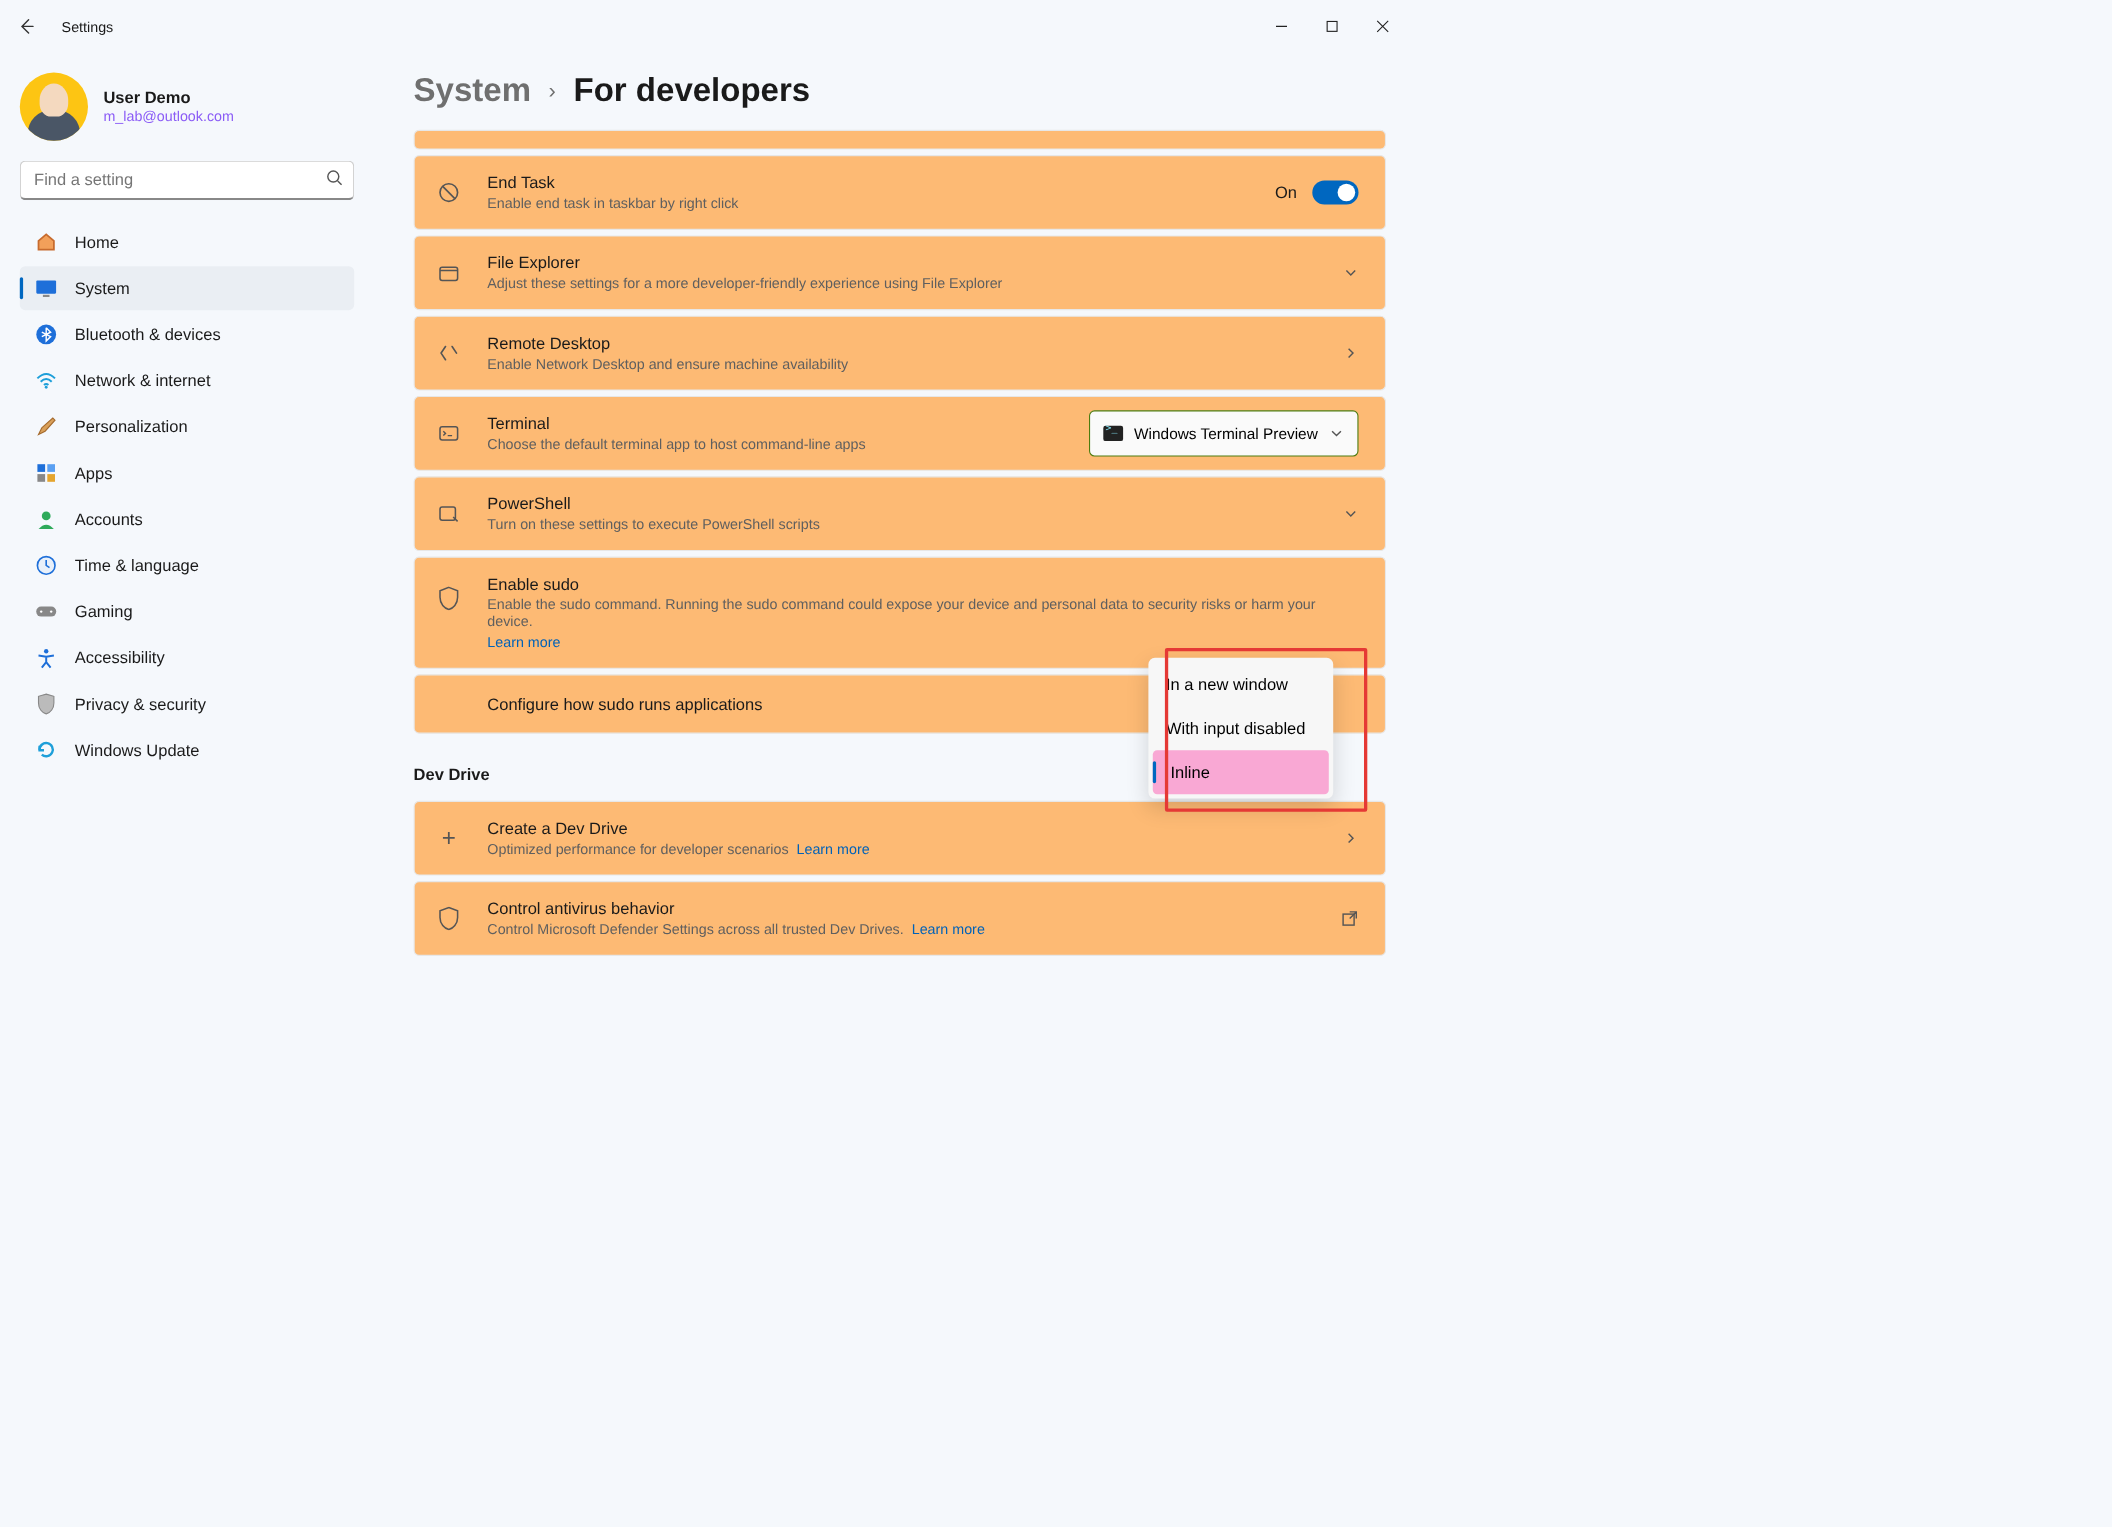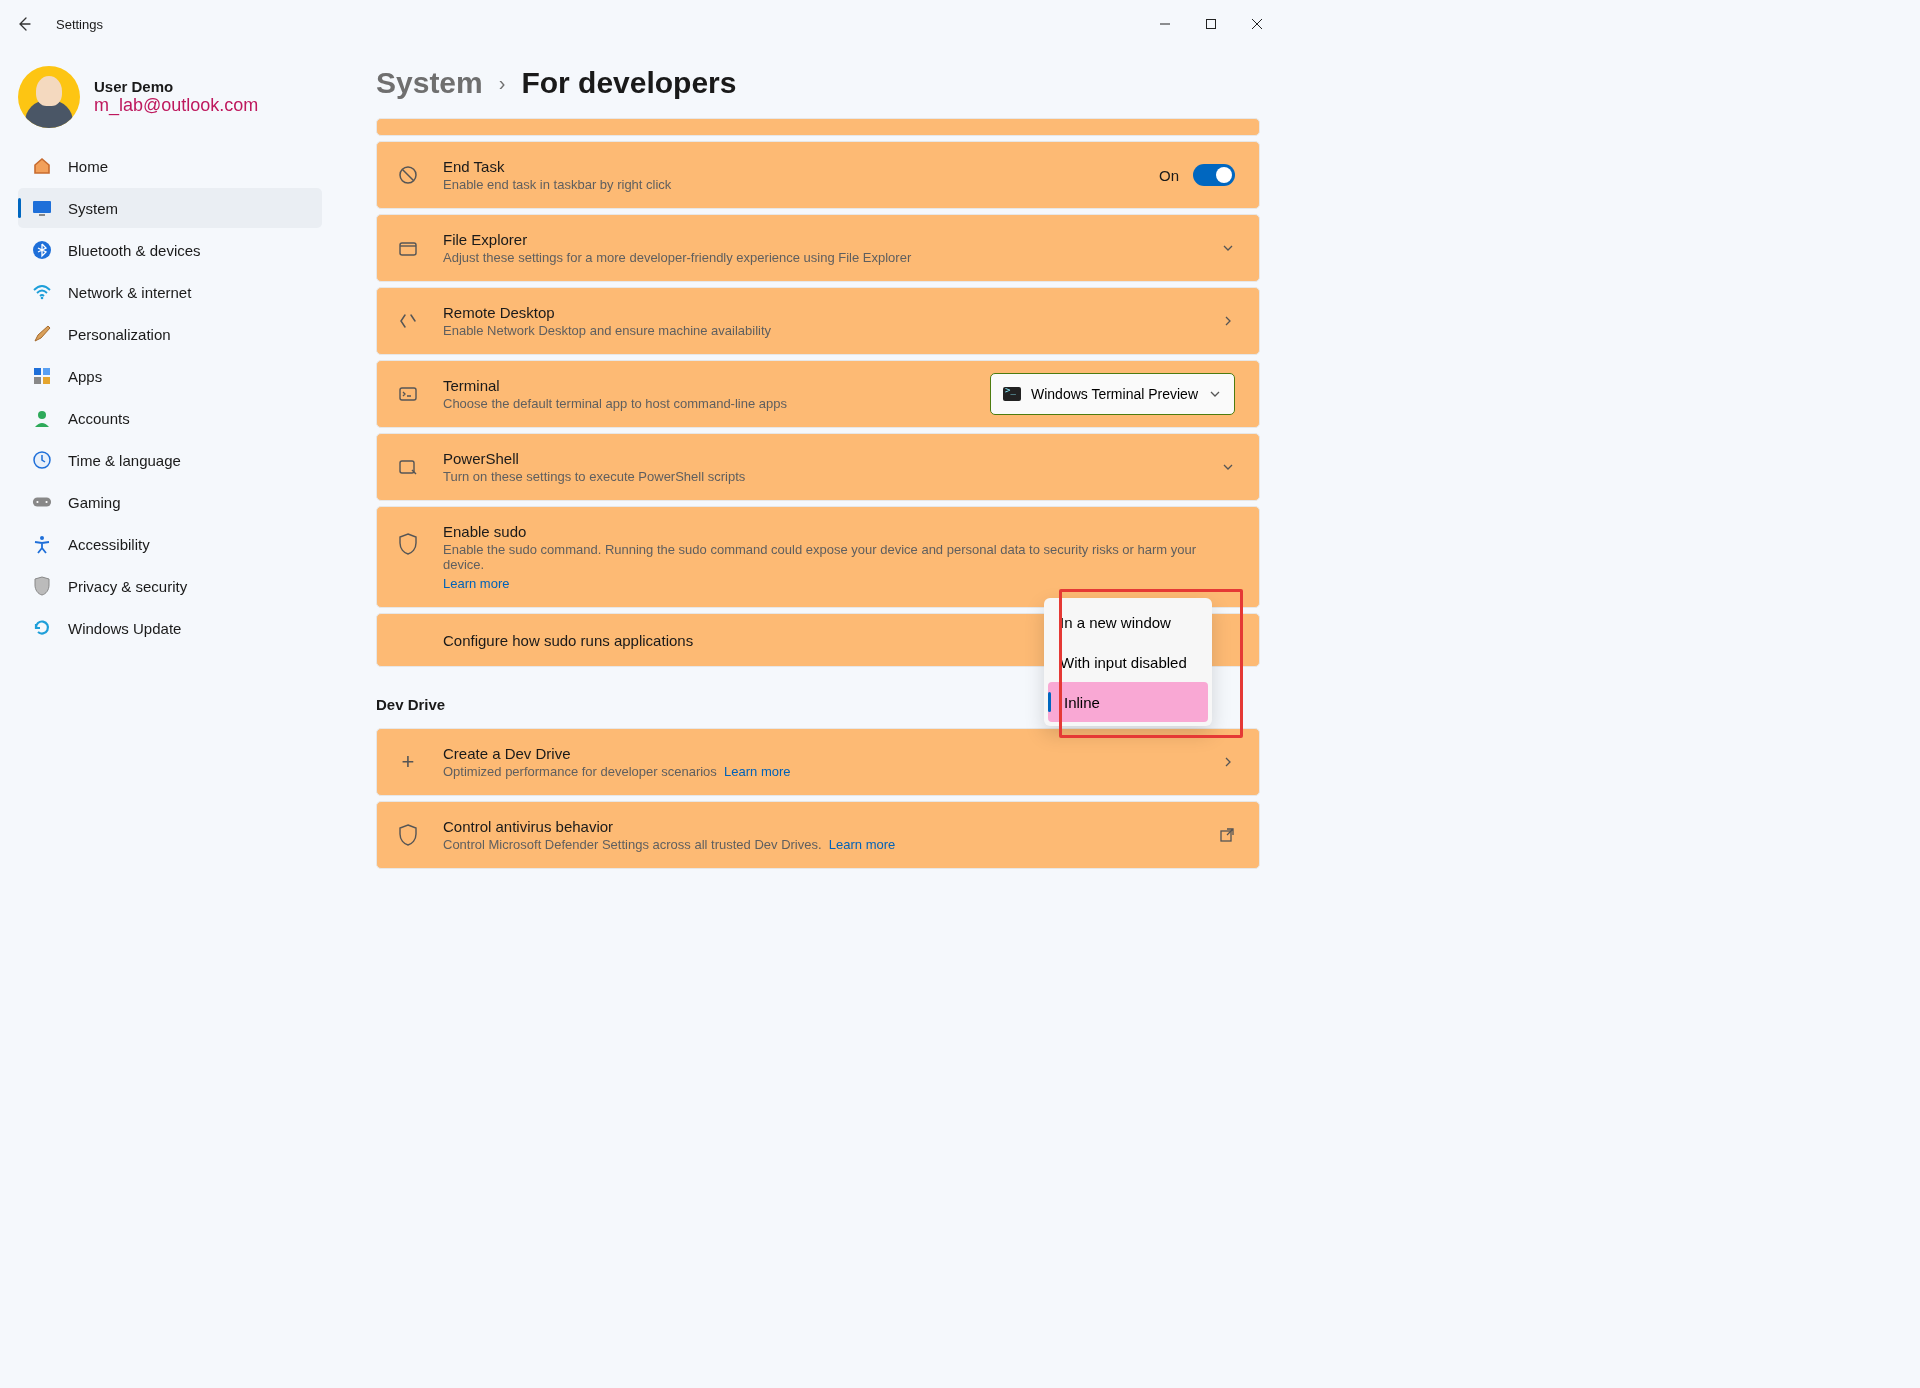--- a/index.html
+++ b/index.html
@@ -12,21 +12,21 @@
 .titlebar .win-controls .ctl { width: 46px; height: 32px; display: flex; align-items: center; justify-content: center; cursor: pointer; }
 
 .layout { display: flex; height: calc(100% - 48px); }
 
 .sidebar { width: 340px; padding: 10px 18px 0 18px; display: flex; flex-direction: column; }
 .user-row { display: flex; align-items: center; gap: 14px; margin: 8px 0 18px 0; }
 .avatar { width: 62px; height: 62px; border-radius: 50%; background: #fdc513; position: relative; overflow: hidden; }
 .avatar::after { content:""; position:absolute; bottom:-6px; left:50%; transform:translateX(-50%); width:48px; height:34px; background:#4a5666; border-radius:22px 22px 4px 4px; }
 .avatar::before { content:""; position:absolute; top:10px; left:50%; transform:translateX(-50%); width:26px; height:30px; background:#f4d9bf; border-radius:50% 50% 40% 40%; z-index:1; }
 .user-info .name { font-weight: 600; font-size: 15px; color: #1a1a1a; }
-.user-info .email { font-size: 18px; color: #be185d; }
+.user-info .email { font-size: 13px; color: #8b5cf6; }
 
 .search { position: relative; margin-bottom: 18px; }
 .search input { width: 100%; height: 36px; border: 1px solid #cfcfcf; border-bottom: 2px solid #888; border-radius: 5px; padding: 0 36px 0 12px; font-size: 15px; background: #fff; }
 .search .icon { position: absolute; right: 10px; top: 50%; transform: translateY(-50%); color: #555; }
 
 .nav { display: flex; flex-direction: column; gap: 2px; }
 .nav-item { display: flex; align-items: center; gap: 16px; height: 40px; padding: 0 14px; border-radius: 5px; font-size: 15px; color: #1a1a1a; cursor: pointer; position: relative; }
 .nav-item.active { background: #eaeef3; }
 .nav-item.active::before { content:""; position:absolute; left:0; top:10px; bottom:10px; width:3px; background:#0067c0; border-radius:2px; }
 .nav-item .nicon { width: 20px; height: 20px; display: flex; align-items: center; justify-content: center; font-size: 18px; }
@@ -99,20 +99,29 @@
 
 <div class="layout">
   <div class="sidebar">
     <div class="user-row">
       <div class="avatar"></div>
       <div class="user-info">
         <div class="name">User Demo</div>
         <div class="email">m_lab@outlook.com</div>
       </div>
     </div>
+    <div class="search">
+      <input type="text" placeholder="Find a setting" style="">
+      <span class="icon">
+        <svg width="16" height="16" viewBox="0 0 16 16">
+            <circle cx="7" cy="7" r="5" stroke="#555" stroke-width="1.3" fill="none"></circle>
+            <path d="M11 11 L14.5 14.5" stroke="#555" stroke-width="1.3"></path>
+          </svg>
+      </span>
+    </div>
     <div class="nav" id="nav">
         <div class="nav-item">
           <span class="nicon">
             <svg width="20" height="20" viewBox="0 0 20 20">
               <path d="M3 9 L10 3 L17 9 V17 H3 Z" stroke="#c76b2e" stroke-width="1.6" fill="#f2a05a"></path>
             </svg>
           </span>
           <span>Home</span>
         </div>
         <div class="nav-item active">

